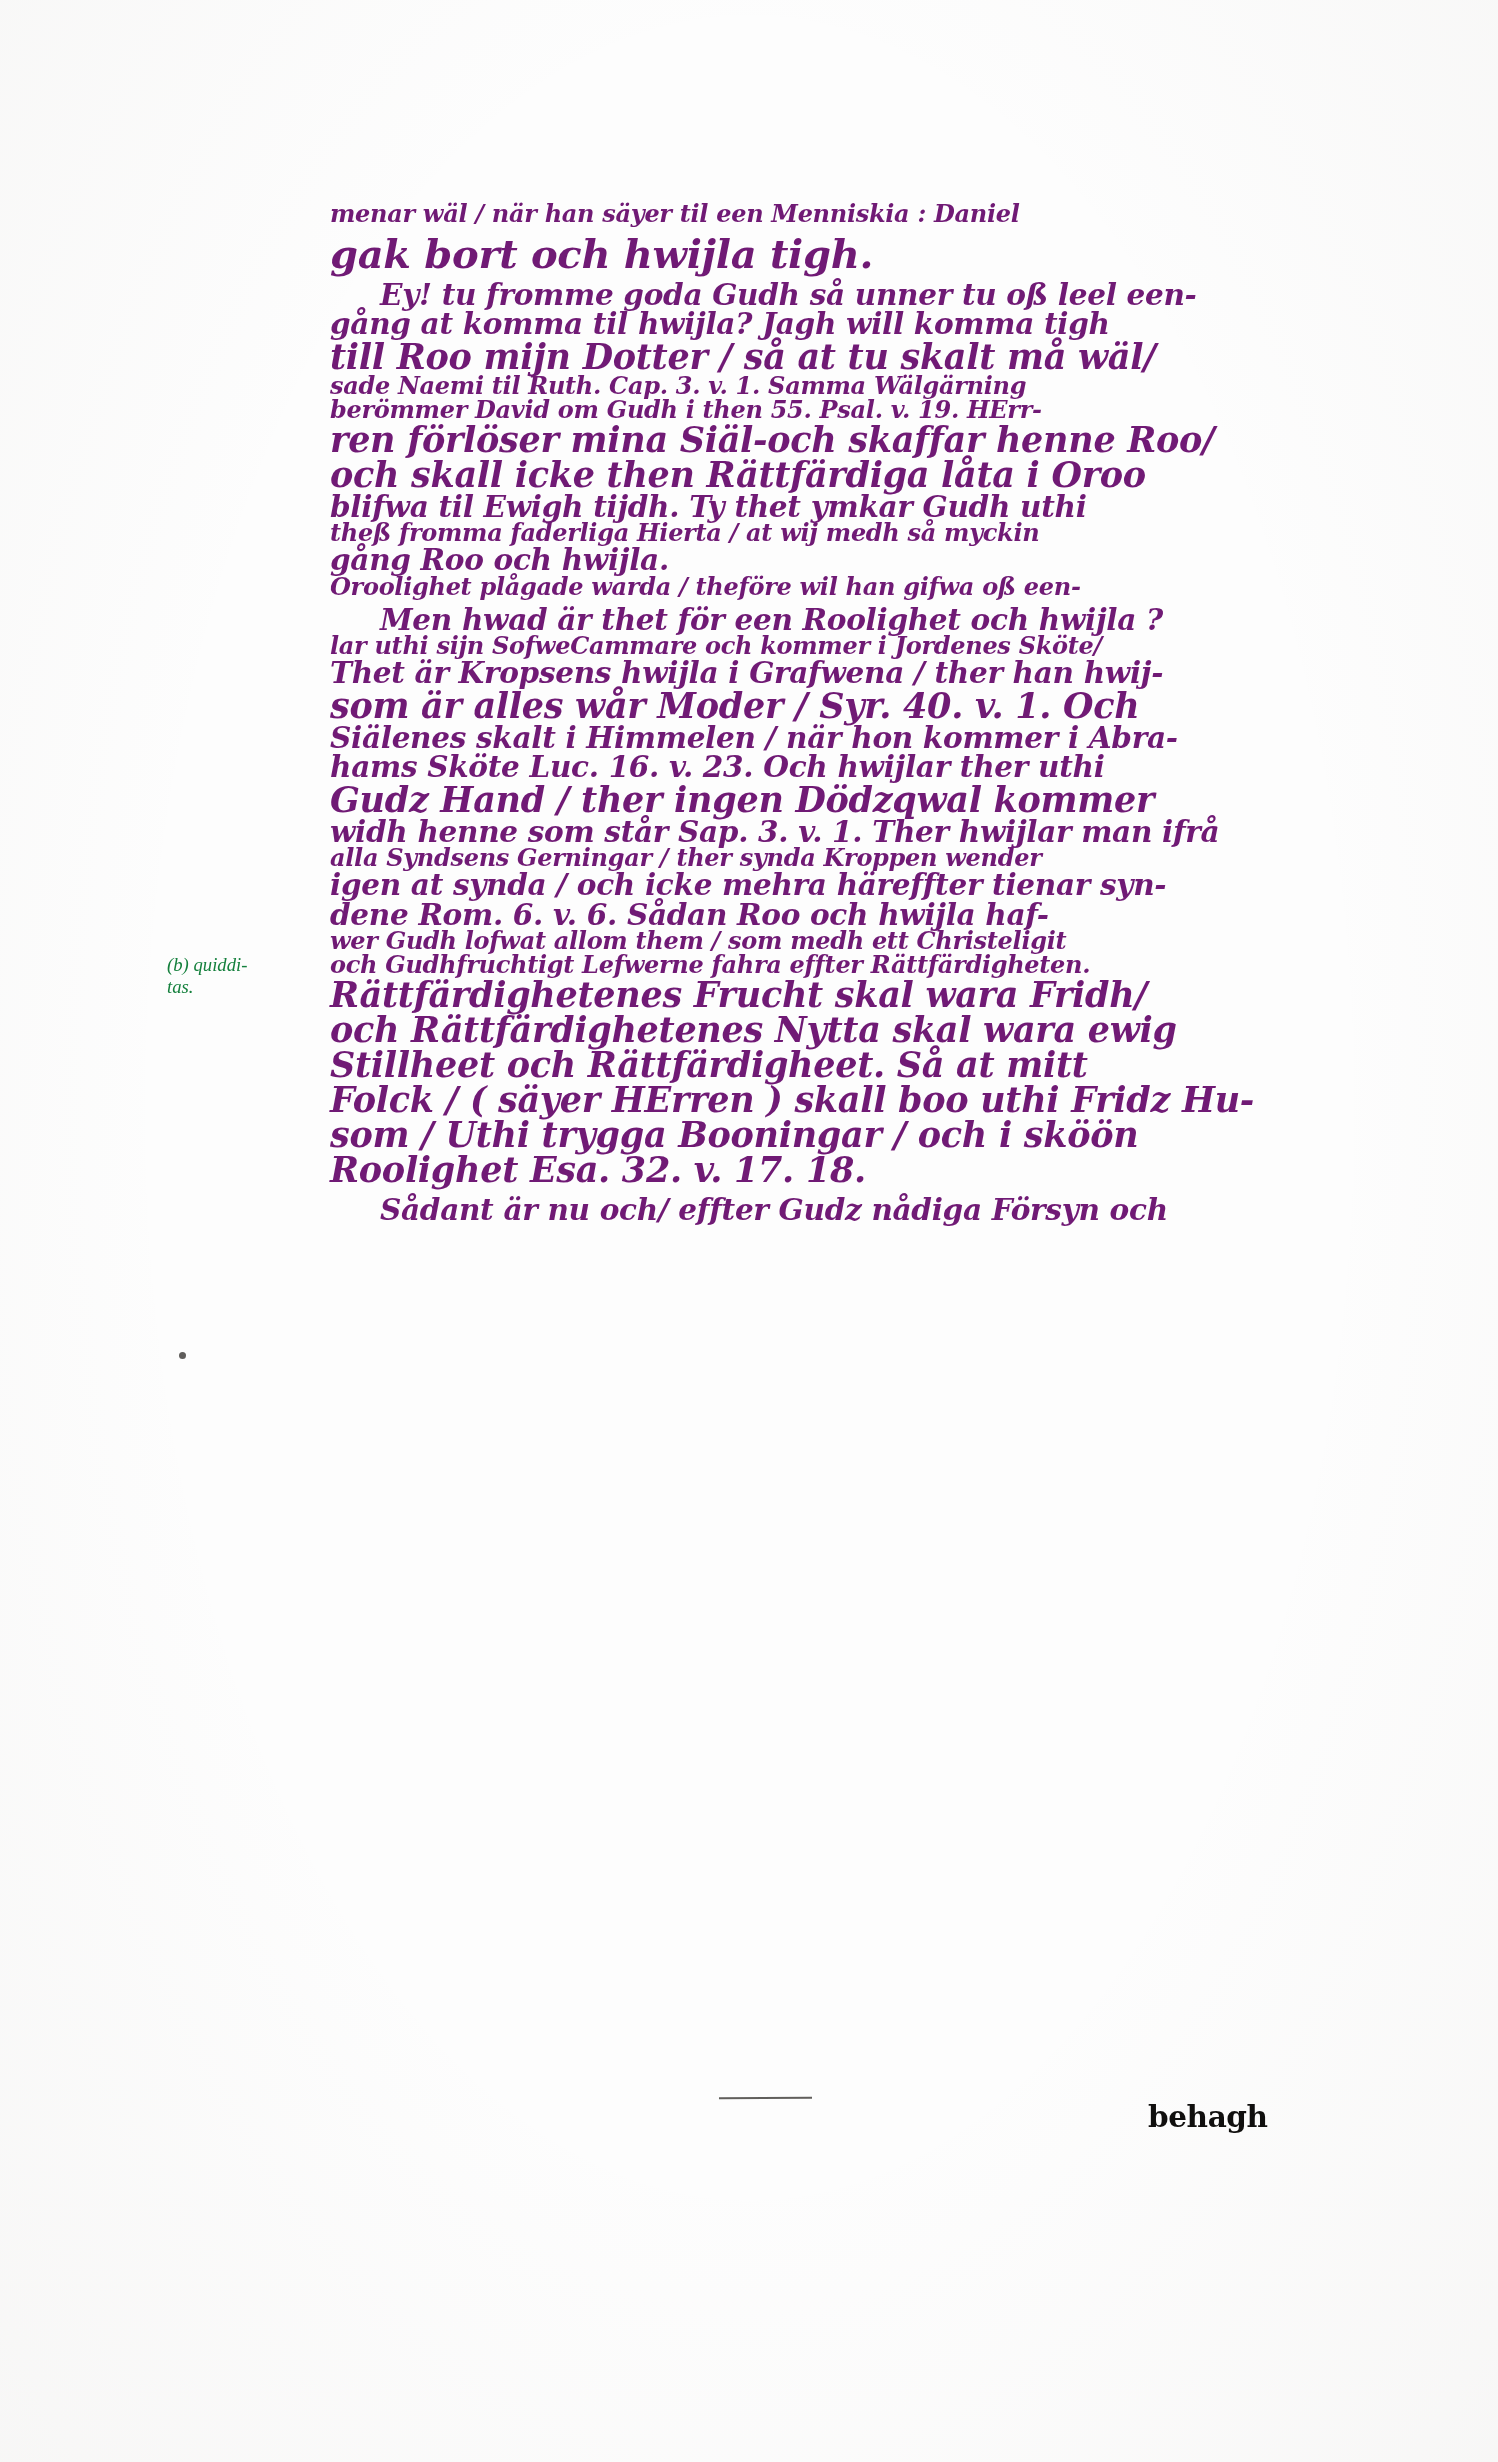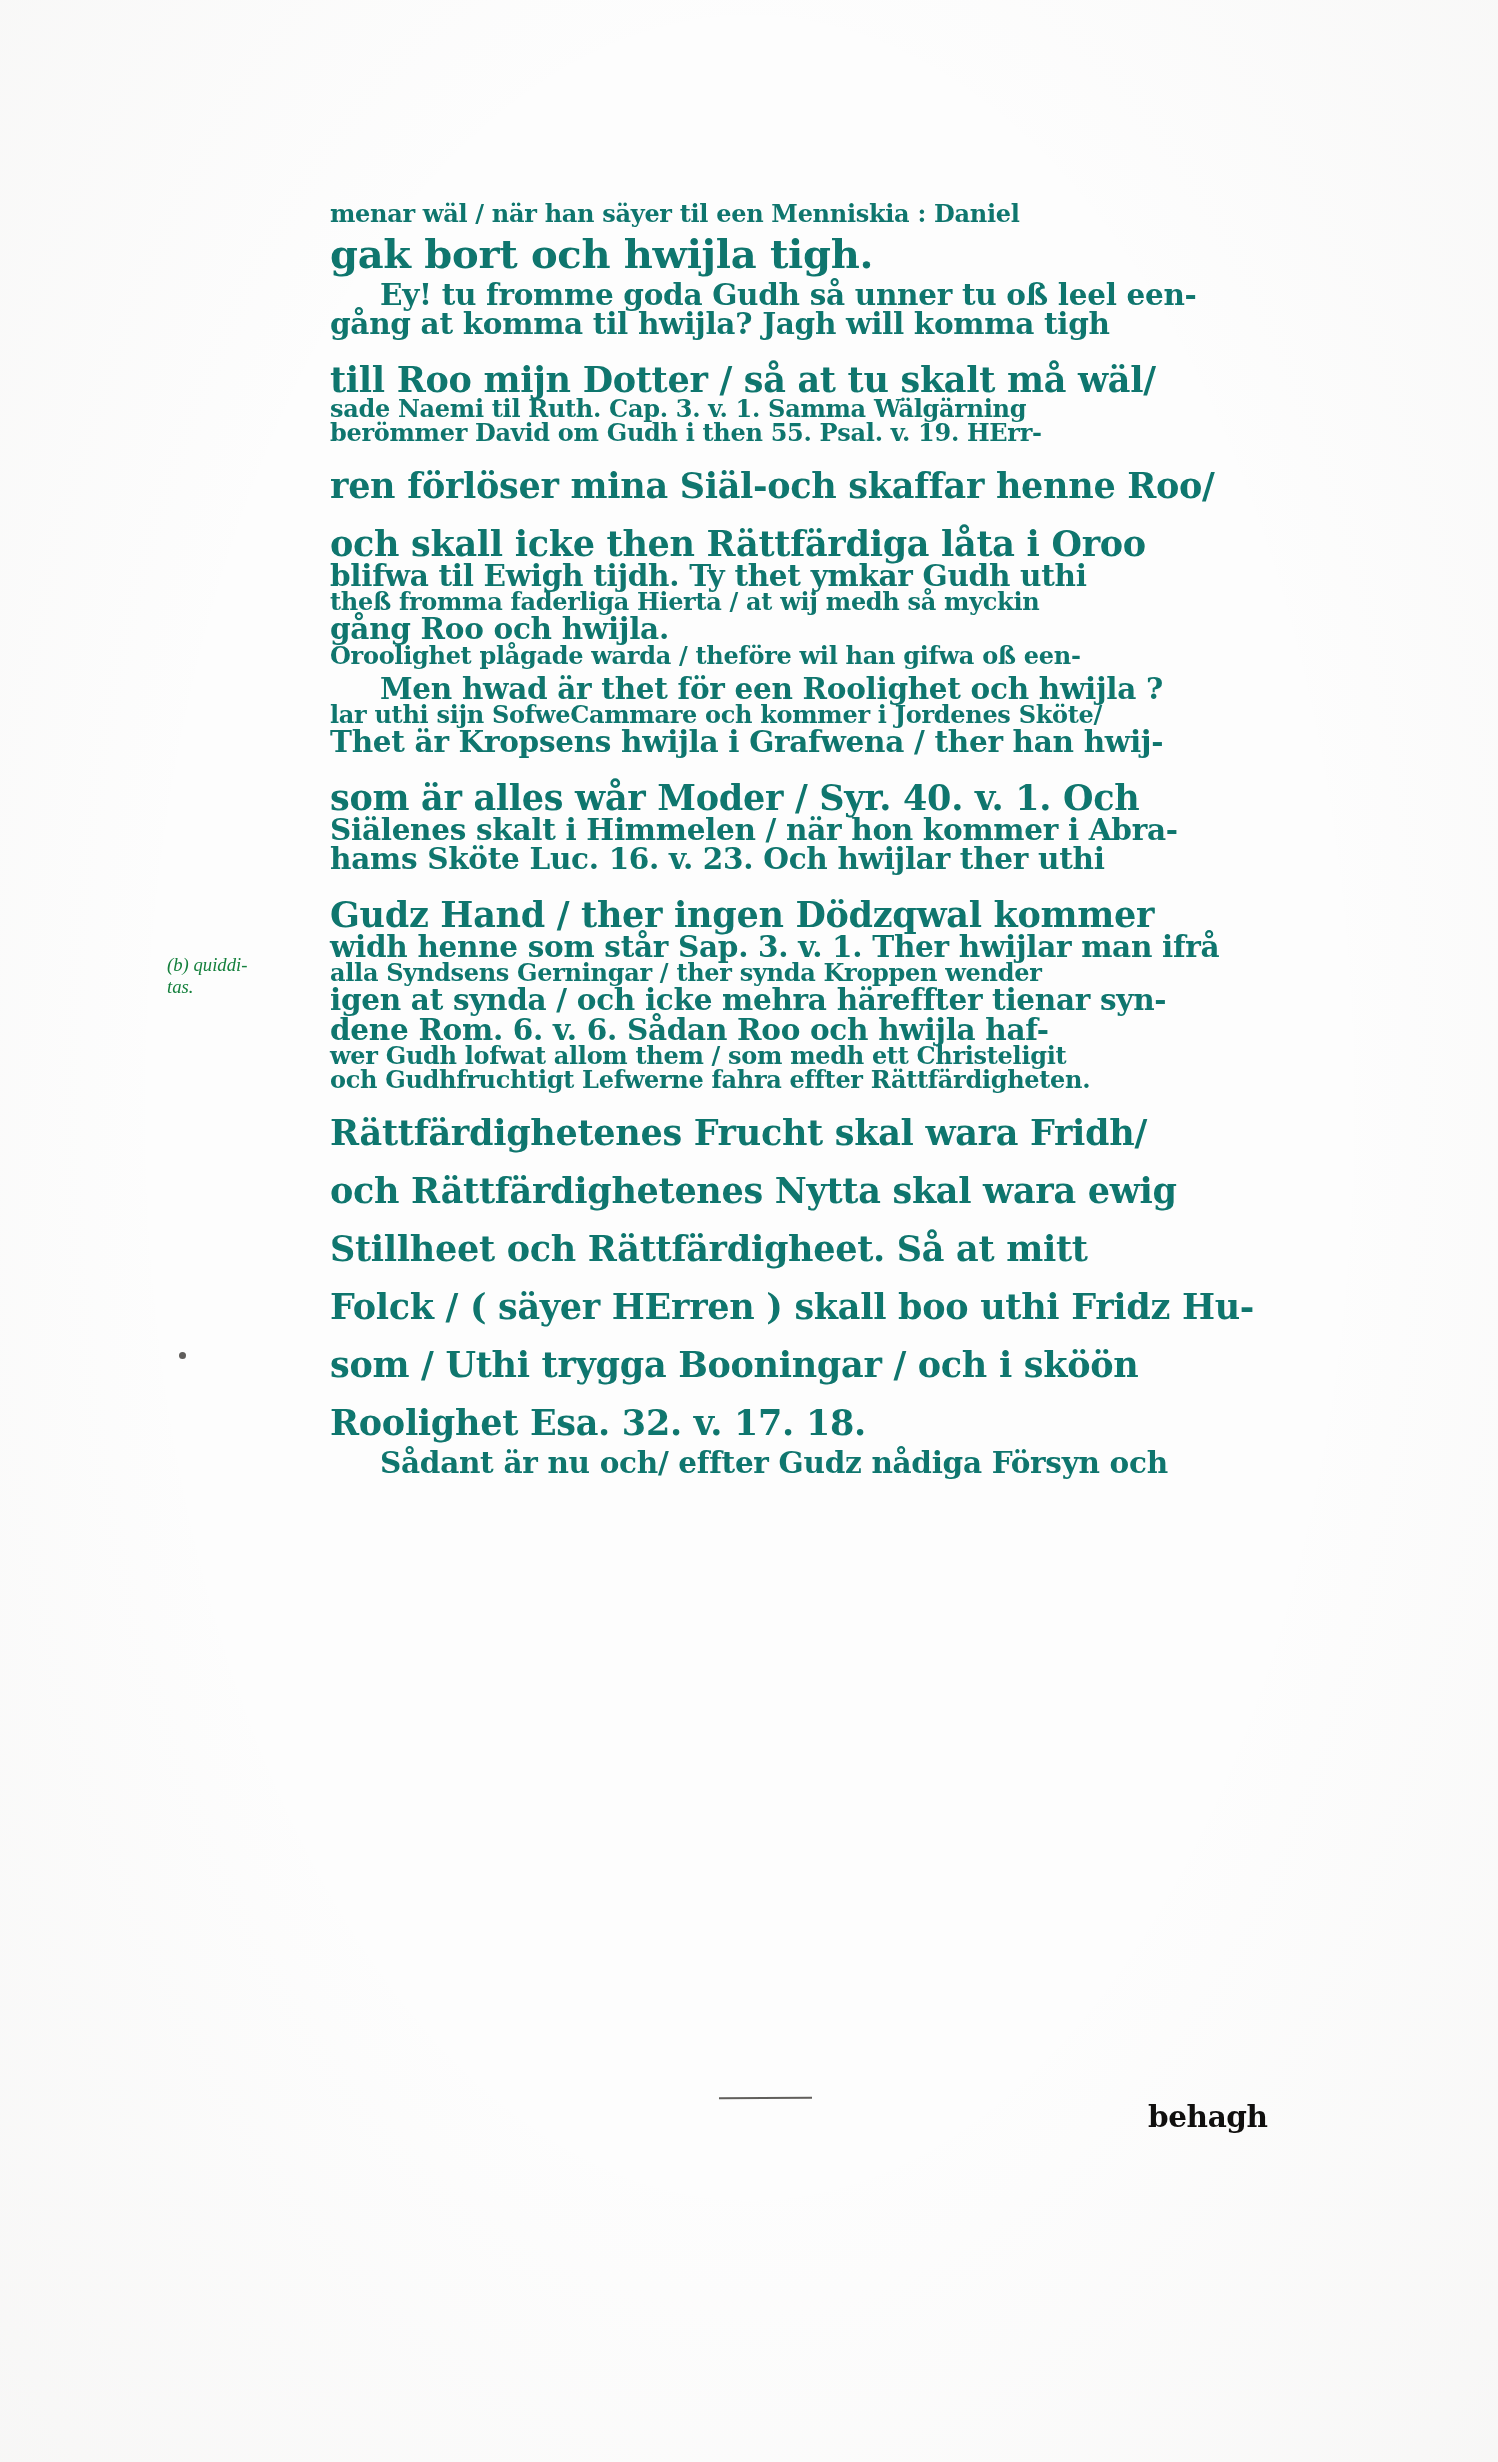--- a/index.html
+++ b/index.html
@@ -35,30 +35,31 @@
     position: absolute;
     left: 330px;
     top: 202px;
     width: 956px;
   }
 
   
   .ln {
     display: block;
     white-space: nowrap;
-    color: #0f766e;
+    color: #701a75;
     font-family: "DejaVu Serif", serif;
     font-weight: 700;
     letter-spacing: -0.3px;
     line-height: 1.0;
     margin: 0;
+    font-style: italic;
   }
   .s-md   { font-size: 24px; }
   .s-lg   { font-size: 29.5px; }
-  .s-xl   { font-size: 35px; margin-top: 23px; }
+  .s-xl   { font-size: 35px; }
   .s-xxl  { font-size: 40px; }
 
   .indent { padding-left: 50px; }
 
   .gap-1 { margin-top: 7.8px; }
   .gap-2 { margin-top: 6px; }
 
   
   #margin-note {
     position: absolute;

